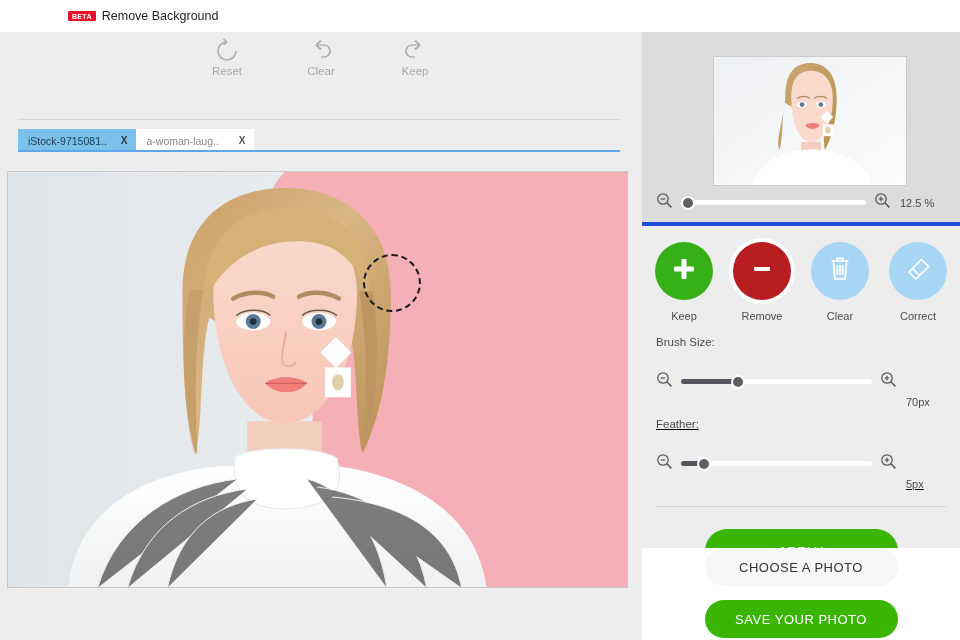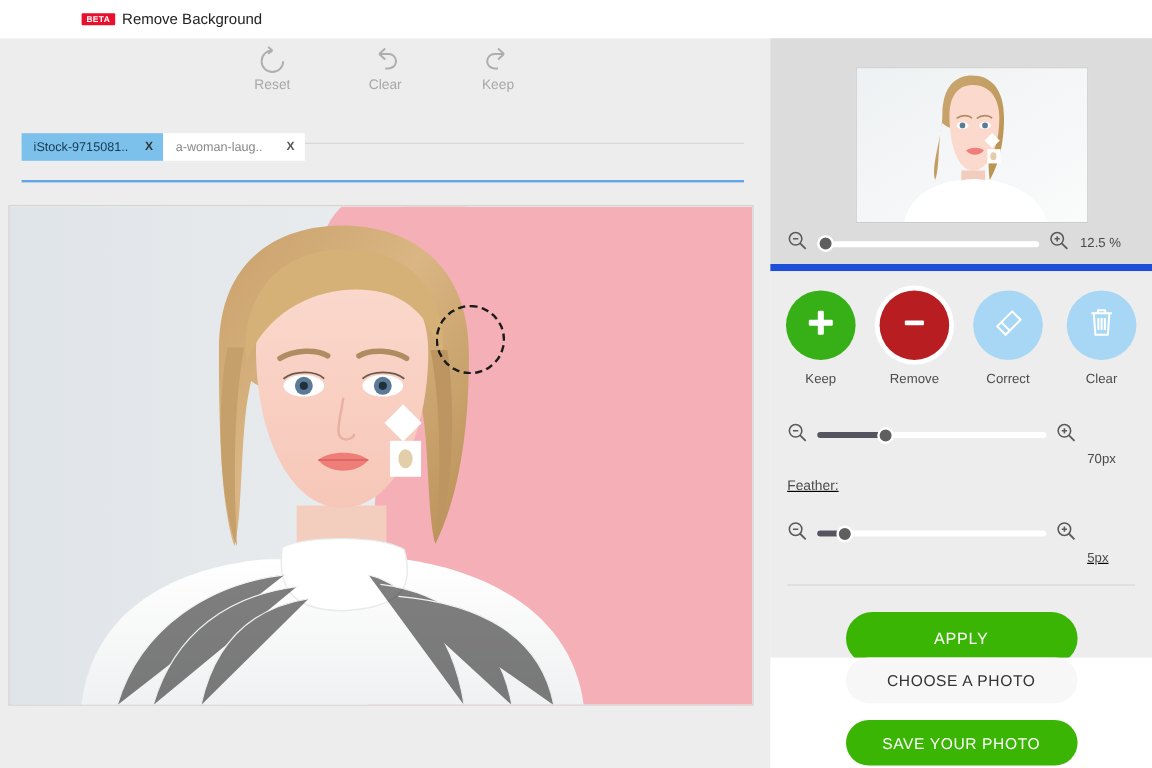--- a/index.html
+++ b/index.html
@@ -42,21 +42,21 @@
   }
   .tool-btn svg { display: block; }
   .tool-btn .tool-label { font-size: 11.5px; color: #a8a8a8; }
 
   
   .tabs-sep {
     position: absolute; left: 18px; top: 87px; width: 602px;
     height: 1px; background: #d8d8d8;
   }
   .tabs {
-    position: absolute; left: 18px; top: 79px;
+    position: absolute; left: 18px; top: 97px;
     display: flex; align-items: flex-start;
   }
   .tab {
     display: flex; align-items: center; justify-content: space-between;
     height: 23px; padding: 0 9px 0 10px; cursor: pointer;
     font-size: 10.5px; min-width: 118px;
   }
   .tab.active { background: #7cc0ec; color: #173a4e; }
   .tab.inactive { background: #ffffff; color: #888888; }
   .tab-name { white-space: nowrap; overflow: hidden; }
@@ -84,21 +84,21 @@
     border: 2px dashed #1b1b1b; pointer-events: none;
   }
 
   
   .panel {
     position: absolute; left: 642px; top: 32px;
     width: 318px; height: 608px; background: #ededed;
   }
   .panel-top {
     position: relative; height: 194px; background: #dcdcdc;
-    border-bottom: 6px solid #1d4ed8;
+    border-bottom: 4px solid #1d4ed8;
   }
   .preview {
     position: absolute; left: 71px; top: 24px;
     width: 194px; height: 130px;
     background: #ffffff; border: 1px solid #cbcbcb; overflow: hidden;
   }
   .preview-img { position: absolute; inset: 0; }
 
   .zoomrow {
     position: absolute; left: 0; top: 160px; width: 318px;
@@ -386,49 +386,50 @@
                 <rect x="5" y="11" width="16" height="4" rx="1" fill="#ffffff"></rect>
               </svg>
             </span>
           </div>
           <span class="circle-label">Remove</span>
         </div>
 
         <div class="tool-circle-wrap">
           <div class="circle" style="background:#a8d7f5;">
             <span>
-              <svg width="30" height="30" viewBox="0 0 30 30">
-                <g fill="none" stroke="#ffffff" stroke-width="1.7" stroke-linejoin="round">
-                  <path d="M18.5 5.5 L25.5 12.5 L13 25 L6 18 Z"></path>
-                  <path d="M9.5 14.5 L16.5 21.5"></path>
-                </g>
-              </svg>
-            </span>
-          </div>
-          <span class="circle-label">Correct</span>
-        </div>
-
-        <div class="tool-circle-wrap">
-          <div class="circle" style="background:#a8d7f5;">
-            <span>
               <svg width="28" height="30" viewBox="0 0 28 30">
                 <g fill="none" stroke="#ffffff" stroke-width="1.7" stroke-linejoin="round">
                   <path d="M5.5 7 H22.5"></path>
                   <path d="M11 7 V4.5 H17 V7"></path>
                   <path d="M7.5 7 L8.8 25 H19.2 L20.5 7"></path>
                   <path d="M11.3 11 V21 M14 11 V21 M16.7 11 V21"></path>
                 </g>
               </svg>
             </span>
           </div>
           <span class="circle-label">Clear</span>
         </div>
+
+        <div class="tool-circle-wrap">
+          <div class="circle" style="background:#a8d7f5;">
+            <span>
+              <svg width="30" height="30" viewBox="0 0 30 30">
+                <g fill="none" stroke="#ffffff" stroke-width="1.7" stroke-linejoin="round">
+                  <path d="M18.5 5.5 L25.5 12.5 L13 25 L6 18 Z"></path>
+                  <path d="M9.5 14.5 L16.5 21.5"></path>
+                </g>
+              </svg>
+            </span>
+          </div>
+          <span class="circle-label">Correct</span>
+        </div>
       </div>
 
       <div class="slider-block">
+        <div class="slider-label">Brush Size:</div>
         <div class="slider-line">
           <span>
             <svg width="17" height="17" viewBox="0 0 17 17">
               <circle cx="7" cy="7" r="5.2" fill="none" stroke="#5a5a5a" stroke-width="1.3"></circle>
               <line x1="4.8" y1="7" x2="9.2" y2="7" stroke="#5a5a5a" stroke-width="1.3"></line>
               <line x1="10.8" y1="10.8" x2="15.4" y2="15.4" stroke="#5a5a5a" stroke-width="1.5"></line>
             </svg>
           </span>
           <div class="slider" style="margin:0 8px;">
             <div class="track"></div>

